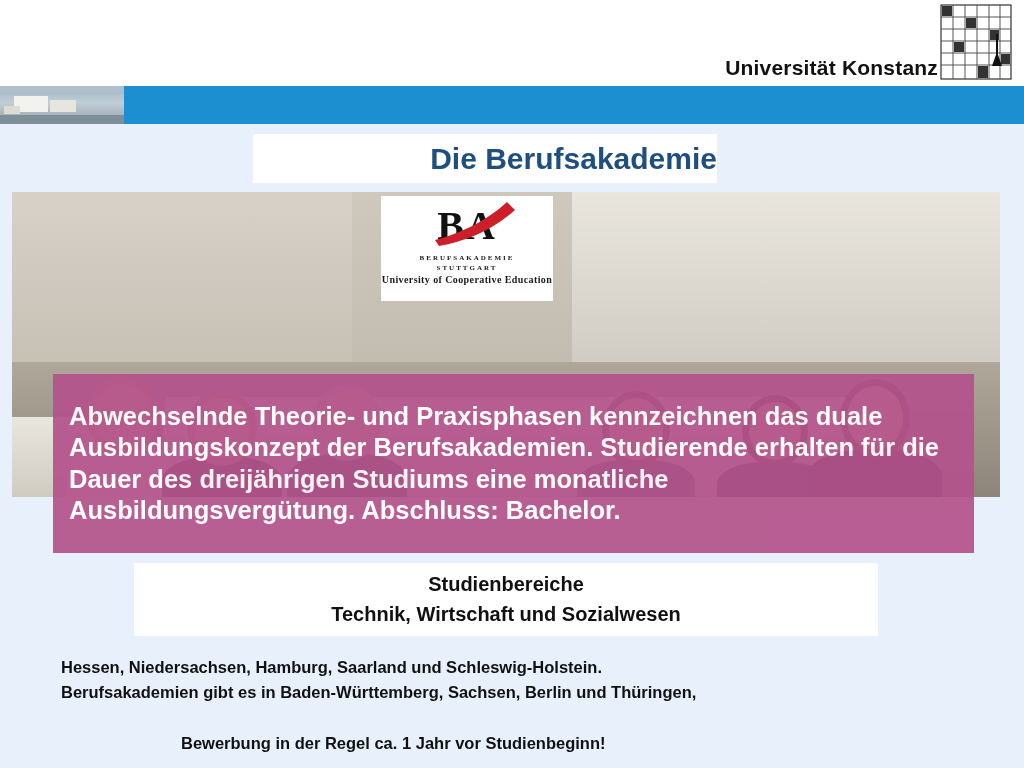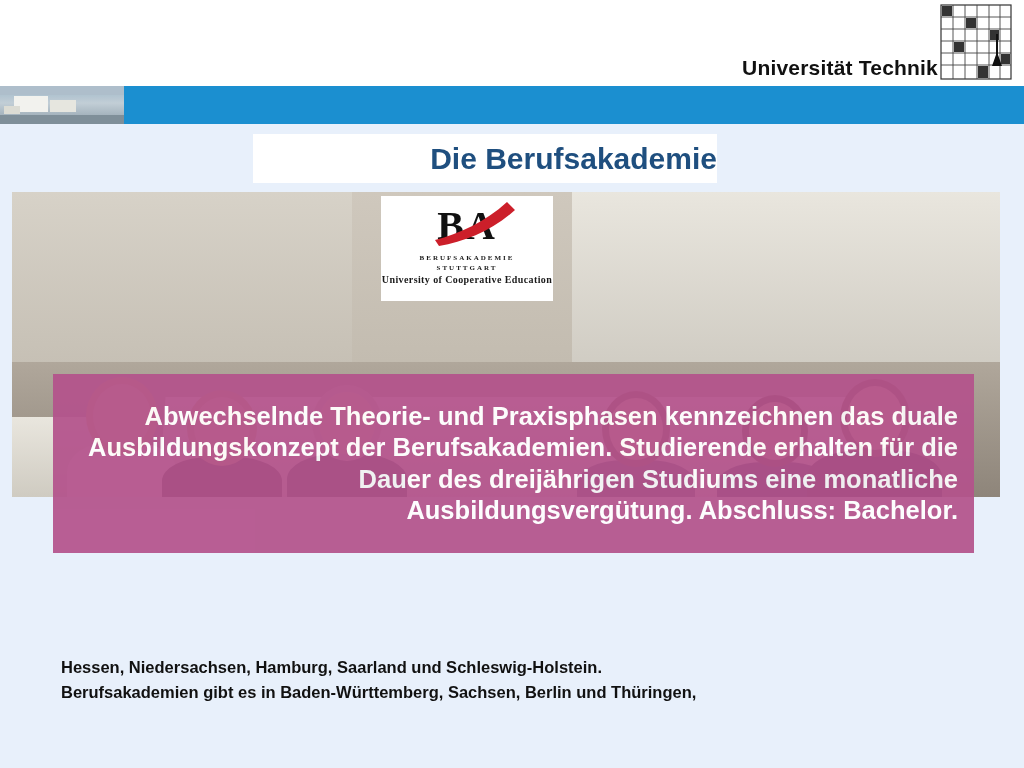--- a/index.html
+++ b/index.html
@@ -210,21 +210,21 @@
     height: 179px;
     background: #b4538c;
     opacity: 0.93;
     display: flex;
     align-items: center;
     justify-content: center;
   }
   .magenta-panel p {
     margin: 0;
     padding: 0 16px;
-    text-align: right;
+    text-align: left;
     color: #ffffff;
     font-size: 25.5px;
     font-weight: bold;
     line-height: 1.22;
   }
 
   
   .study-box {
     position: absolute;
     left: 134px;
@@ -264,21 +264,21 @@
     margin-top: 26px;
     padding-left: 120px;
   }
 </style>
 </head>
 <body>
 
 <div class="slide">
 
   <div class="top-band">
-    <div class="uni-name">Universität Technik</div>
+    <div class="uni-name">Universität Konstanz</div>
     <div class="uni-mark">
       <svg width="72" height="76" viewBox="0 0 72 76" xmlns="http://www.w3.org/2000/svg">
         <rect x="1" y="1" width="70" height="74" fill="#ffffff" stroke="#333" stroke-width="1.2"></rect>
         <g stroke="#444" stroke-width="0.9" fill="none">
           <line x1="1" y1="13" x2="71" y2="13"></line>
           <line x1="1" y1="25" x2="71" y2="25"></line>
           <line x1="1" y1="37" x2="71" y2="37"></line>
           <line x1="1" y1="49" x2="71" y2="49"></line>
           <line x1="1" y1="61" x2="71" y2="61"></line>
           <line x1="13" y1="1" x2="13" y2="75"></line>
@@ -353,19 +353,24 @@
     </div>
     <div class="ba-l1">BERUFSAKADEMIE</div>
     <div class="ba-l2">STUTTGART</div>
     <div class="ba-l3">University of Cooperative Education</div>
   </div>
 
   <div class="magenta-panel">
     <p>Abwechselnde Theorie- und Praxisphasen kennzeichnen das duale Ausbildungskonzept der Berufsakademien. Studierende erhalten für die Dauer des dreijährigen Studiums eine monatliche Ausbildungsvergütung. Abschluss: Bachelor.</p>
   </div>
 
+  <div class="study-box">
+    <div class="line1">Studienbereiche</div>
+    <div class="line2">Technik, Wirtschaft und Sozialwesen</div>
+  </div>
 
   <div class="footer">
     <div>Hessen, Niedersachsen, Hamburg, Saarland und Schleswig-Holstein.</div>
     <div>Berufsakademien gibt es in Baden-Württemberg, Sachsen, Berlin und Thüringen,</div>
+    <div class="note">Bewerbung in der Regel ca. 1 Jahr vor Studienbeginn!</div>
   </div>
 
 </div>
 
 </body></html>

